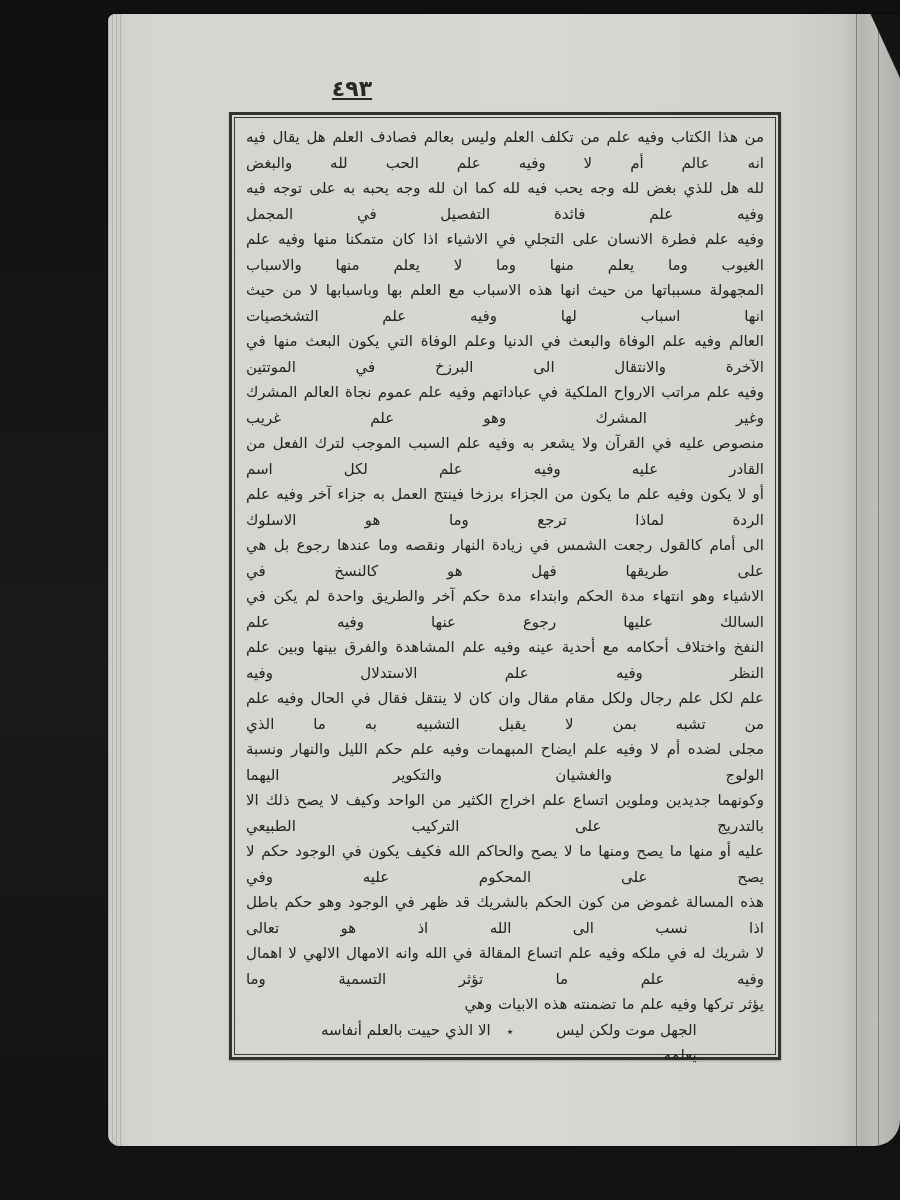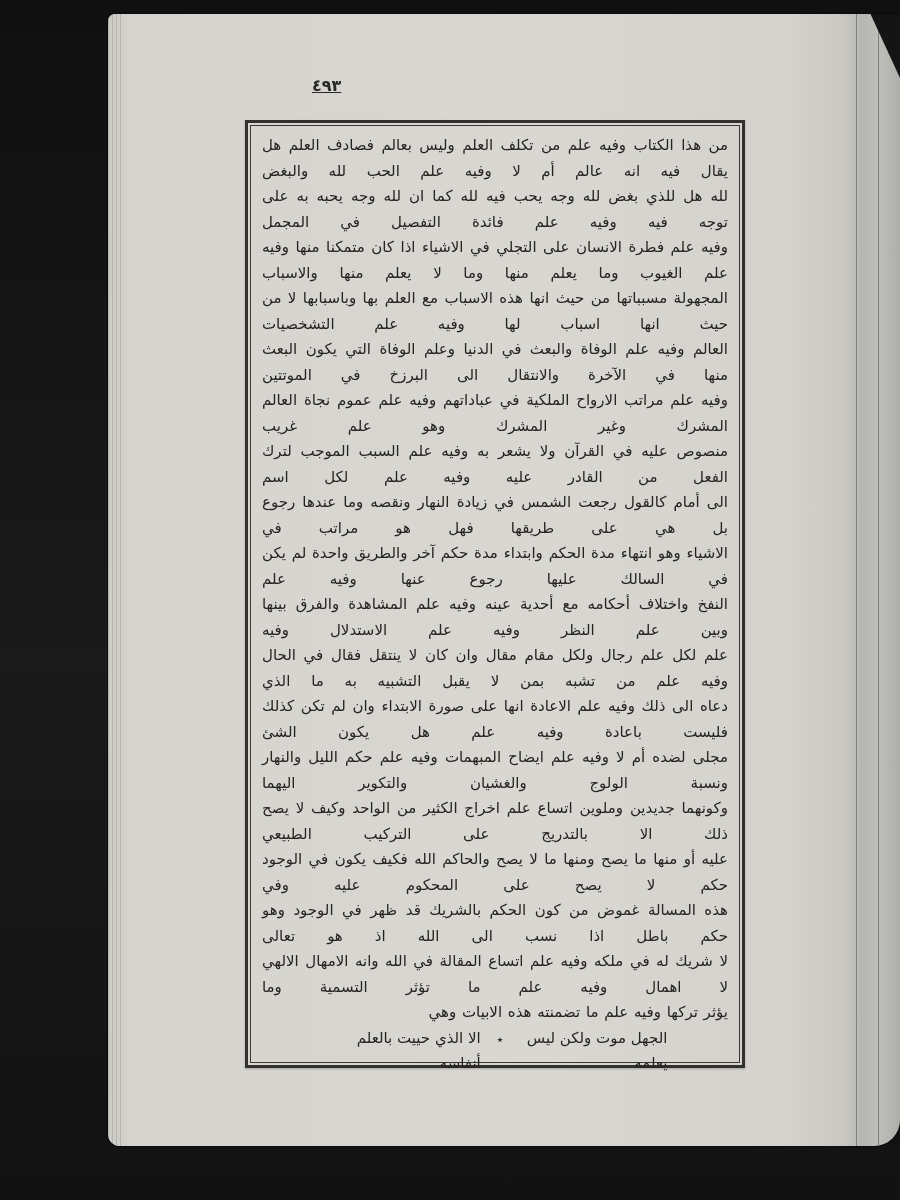--- a/index.html
+++ b/index.html
@@ -32,31 +32,30 @@
   .crease.c1{right:43px;}
   .crease.c2{right:21px;}
   .corner-dark{
     position:absolute;right:0;top:0;width:36px;height:64px;
     background:#141414;
     clip-path:polygon(18% 0,100% 0,100% 100%);
   }
   
   .page-number{
     position:absolute;top:62px;left:204px;width:80px;
-    font-size:16px;font-weight:bold;color:#2a2925;
+    font-size:22px;font-weight:bold;color:#2a2925;text-align:center;
     letter-spacing:2px;
     text-decoration:underline;
   }
   
   .frame{
-    position:absolute;left:121px;top:106px;width:500px;height:948px;
+    position:absolute;left:121px;top:98px;width:552px;height:948px;
     border:3px solid #33312d;
     box-sizing:border-box;
     box-shadow:0 1px 2px rgba(0,0,0,.25);
-    margin-left:16px;
   }
   .frame-inner{
     position:absolute;inset:2px;
     border:1px solid #3a3833;
     box-sizing:border-box;
     padding:7px 11px 6px 11px;
     direction:rtl;
     color:#26241f;
   }
   .line{
@@ -99,30 +98,30 @@
 
             <div class="line">المجهولة مسبباتها من حيث انها هذه الاسباب مع العلم بها وباسبابها لا من حيث انها اسباب لها وفيه علم التشخصيات</div>
 
             <div class="line">العالم وفيه علم الوفاة والبعث في الدنيا وعلم الوفاة التي يكون البعث منها في الآخرة والانتقال الى البرزخ في الموتتين</div>
 
             <div class="line">وفيه علم مراتب الارواح الملكية في عباداتهم وفيه علم عموم نجاة العالم المشرك وغير المشرك وهو علم غريب</div>
 
             <div class="line">منصوص عليه في القرآن ولا يشعر به وفيه علم السبب الموجب لترك الفعل من القادر عليه وفيه علم لكل اسم</div>
 
 
+            <div class="line">أو لا يكون وفيه علم ما يكون من الجزاء برزخا فينتج العمل به جزاء آخر وفيه علم الردة لماذا ترجع وما هو الاسلوك</div>
 
-            <div class="line">الى أمام كالقول رجعت الشمس في زيادة النهار ونقصه وما عندها رجوع بل هي على طريقها فهل هو مراتب في</div>
+            <div class="line">الى أمام كالقول رجعت الشمس في زيادة النهار ونقصه وما عندها رجوع بل هي على طريقها فهل هو كالنسخ في</div>
 
             <div class="line">الاشياء وهو انتهاء مدة الحكم وابتداء مدة حكم آخر والطريق واحدة لم يكن في السالك عليها رجوع عنها وفيه علم</div>
 
             <div class="line">النفخ واختلاف أحكامه مع أحدية عينه وفيه علم المشاهدة والفرق بينها وبين علم النظر وفيه علم الاستدلال وفيه</div>
 
             <div class="line">علم لكل علم رجال ولكل مقام مقال وان كان لا ينتقل فقال في الحال وفيه علم من تشبه بمن لا يقبل التشبيه به ما الذي</div>
 
-            <div class="line">دعاه الى ذلك وفيه علم الاعادة انها على صورة الابتداء وان لم تكن كذلك فليست باعادة وفيه علم هل يكون الشئ</div>
 
             <div class="line">مجلى لضده أم لا وفيه علم ايضاح المبهمات وفيه علم حكم الليل والنهار ونسبة الولوج والغشيان والتكوير اليهما</div>
 
             <div class="line">وكونهما جديدين وملوين اتساع علم اخراج الكثير من الواحد وكيف لا يصح ذلك الا بالتدريج على التركيب الطبيعي</div>
 
 
             <div class="line">عليه أو منها ما يصح ومنها ما لا يصح والحاكم الله فكيف يكون في الوجود حكم لا يصح على المحكوم عليه وفي</div>
 
             <div class="line">هذه المسالة غموض من كون الحكم بالشريك قد ظهر في الوجود وهو حكم باطل اذا نسب الى الله اذ هو تعالى</div>
 

